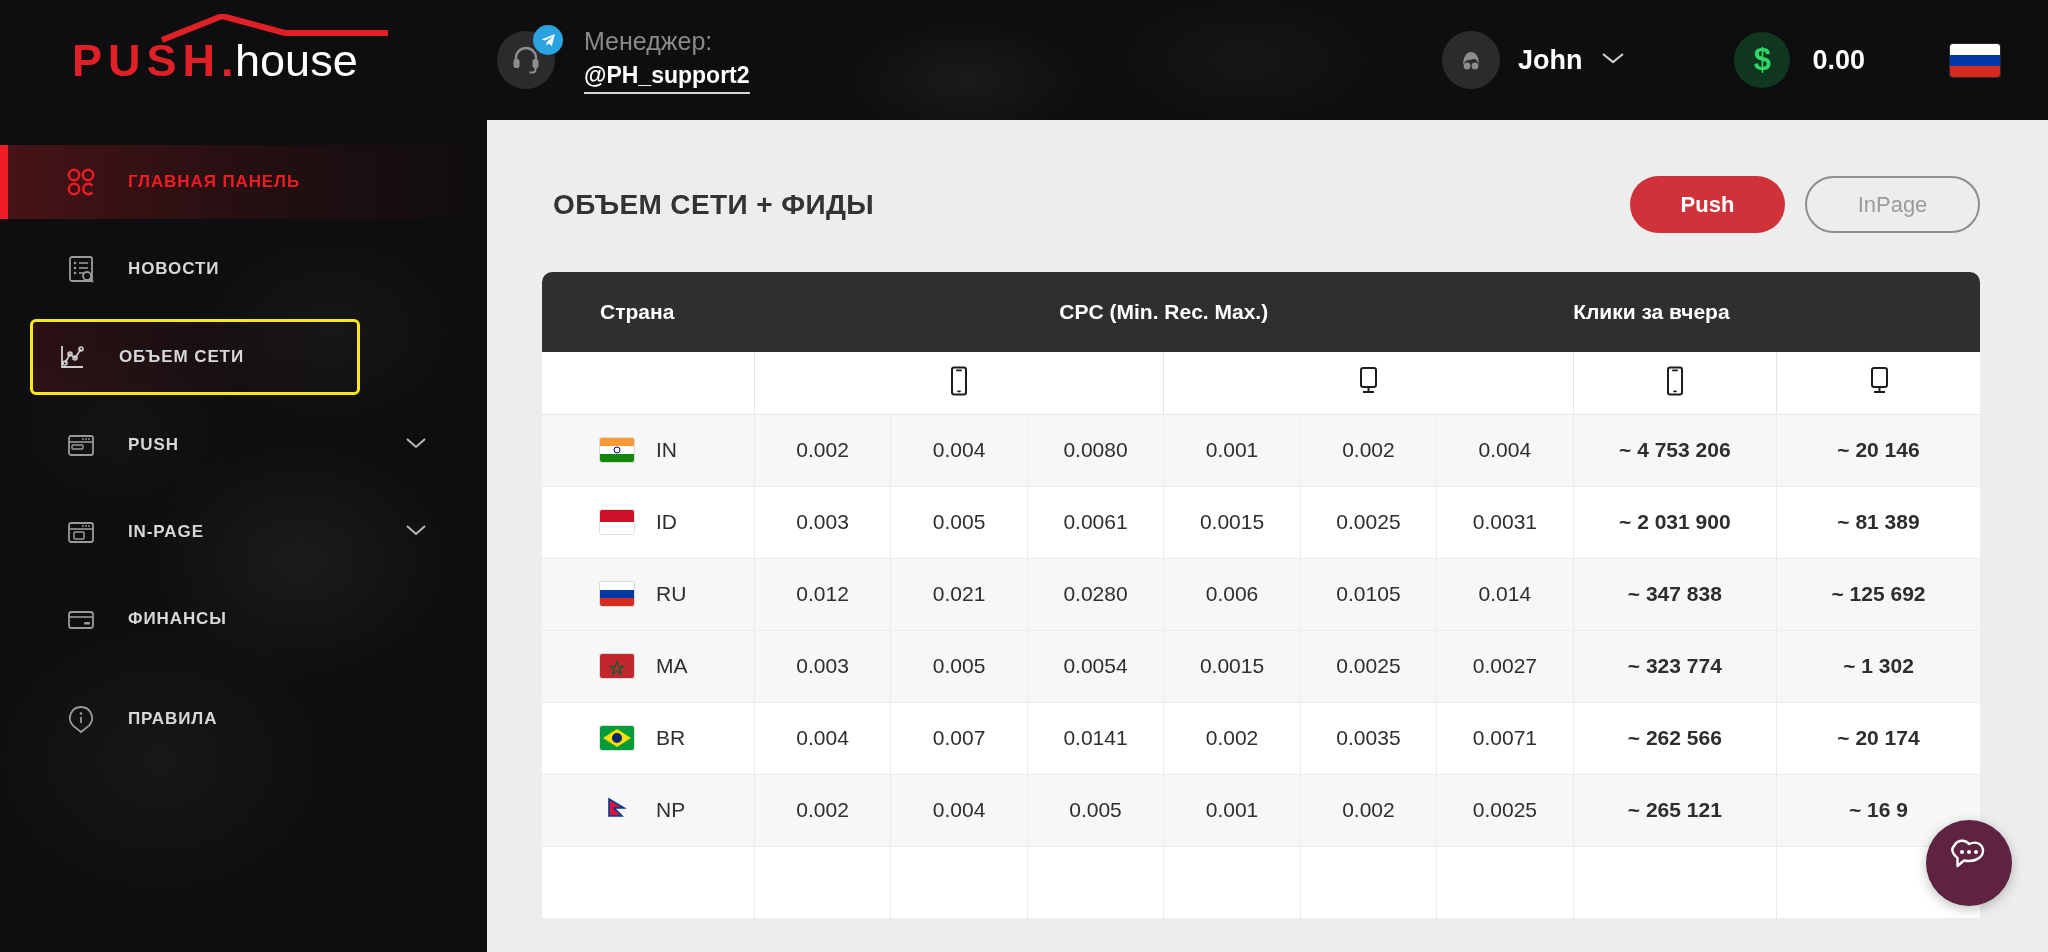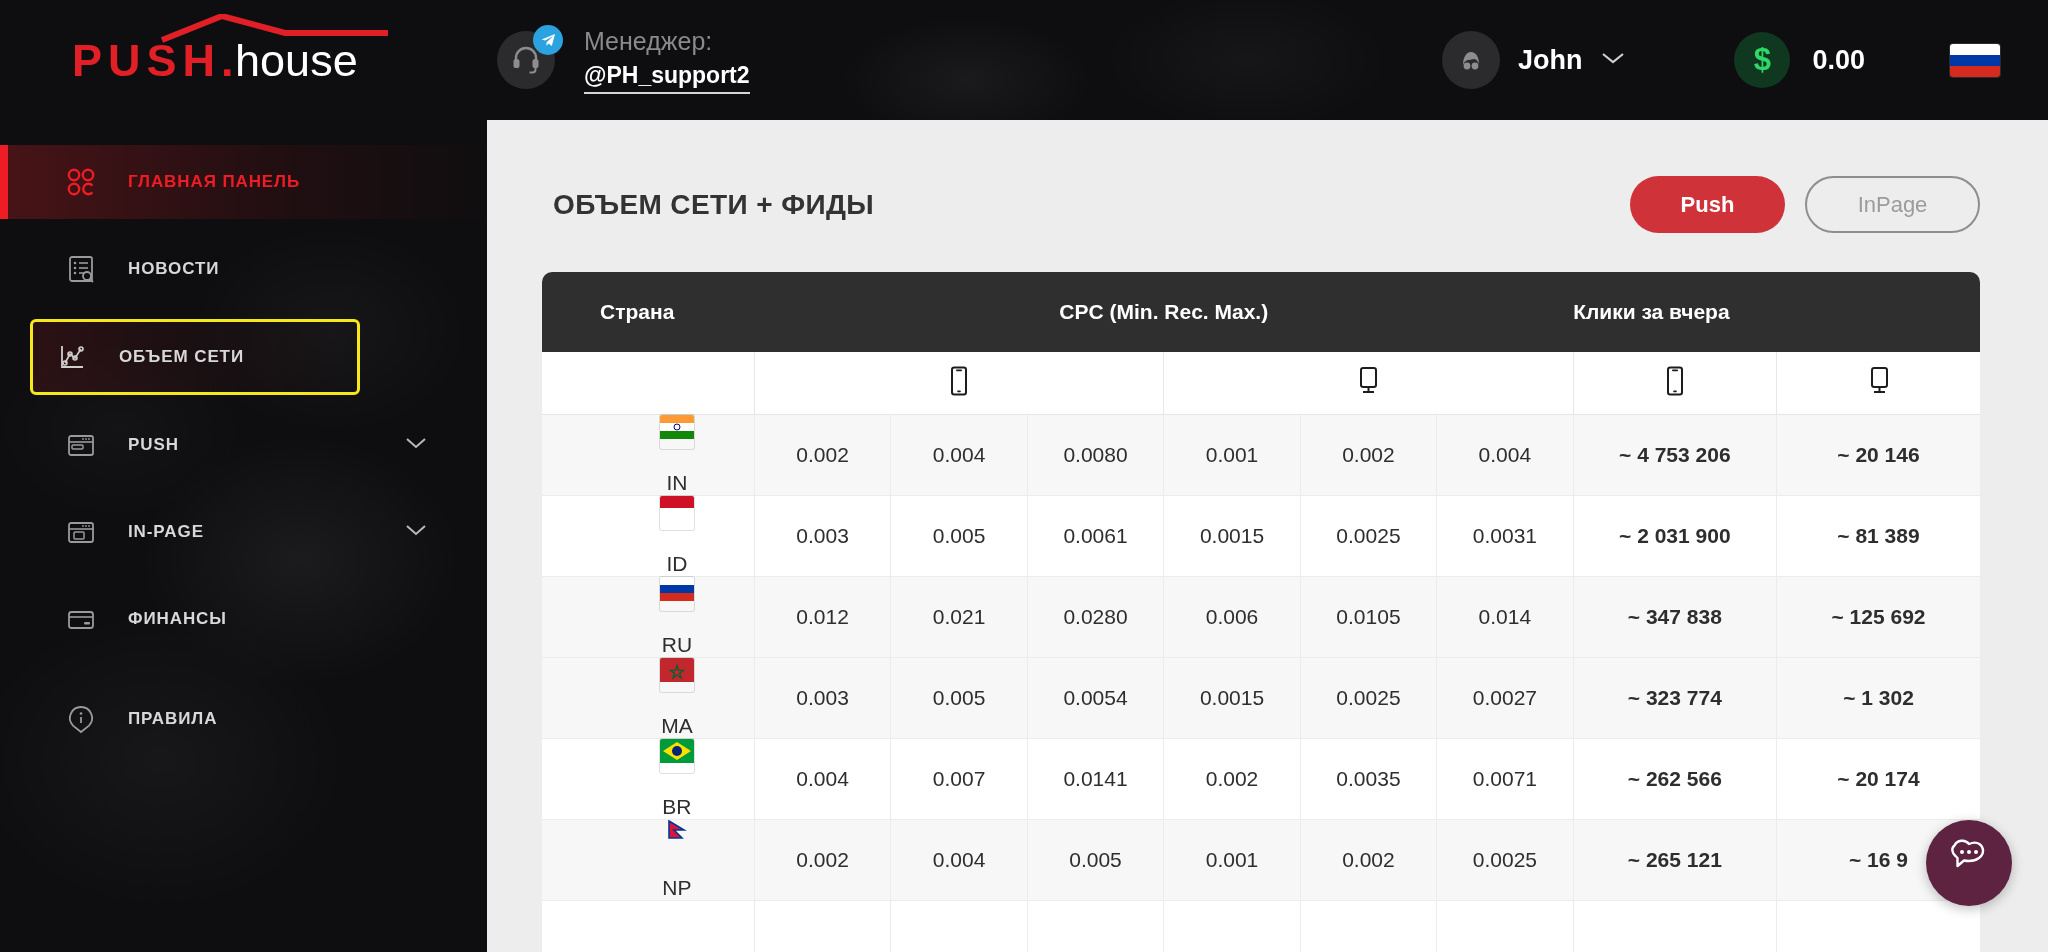--- a/index.html
+++ b/index.html
@@ -157,21 +157,21 @@
     vertical-align: middle;
     border-right: 1px solid #ececec;
     border-bottom: 1px solid #ececec;
   }
   tbody tr.row td:last-child { border-right: none; }
   tbody tr.row.alt td { background: #f7f7f7; }
   tbody tr.row td.country {
     text-align: left;
     padding-left: 58px;
   }
-  .country-cell { display: flex; align-items: center; gap: 22px; flex-direction: column; }
+  .country-cell { display: flex; align-items: center; gap: 22px; }
   .flag {
     width: 34px; height: 24px;
     border-radius: 2px;
     box-shadow: 0 0 0 1px rgba(0,0,0,0.12);
     flex: 0 0 34px;
     overflow: hidden;
     position: relative;
   }
   .cc { font-size: 21px; color: #2e2e2e; }
   td.clicks { font-weight: 700; }

